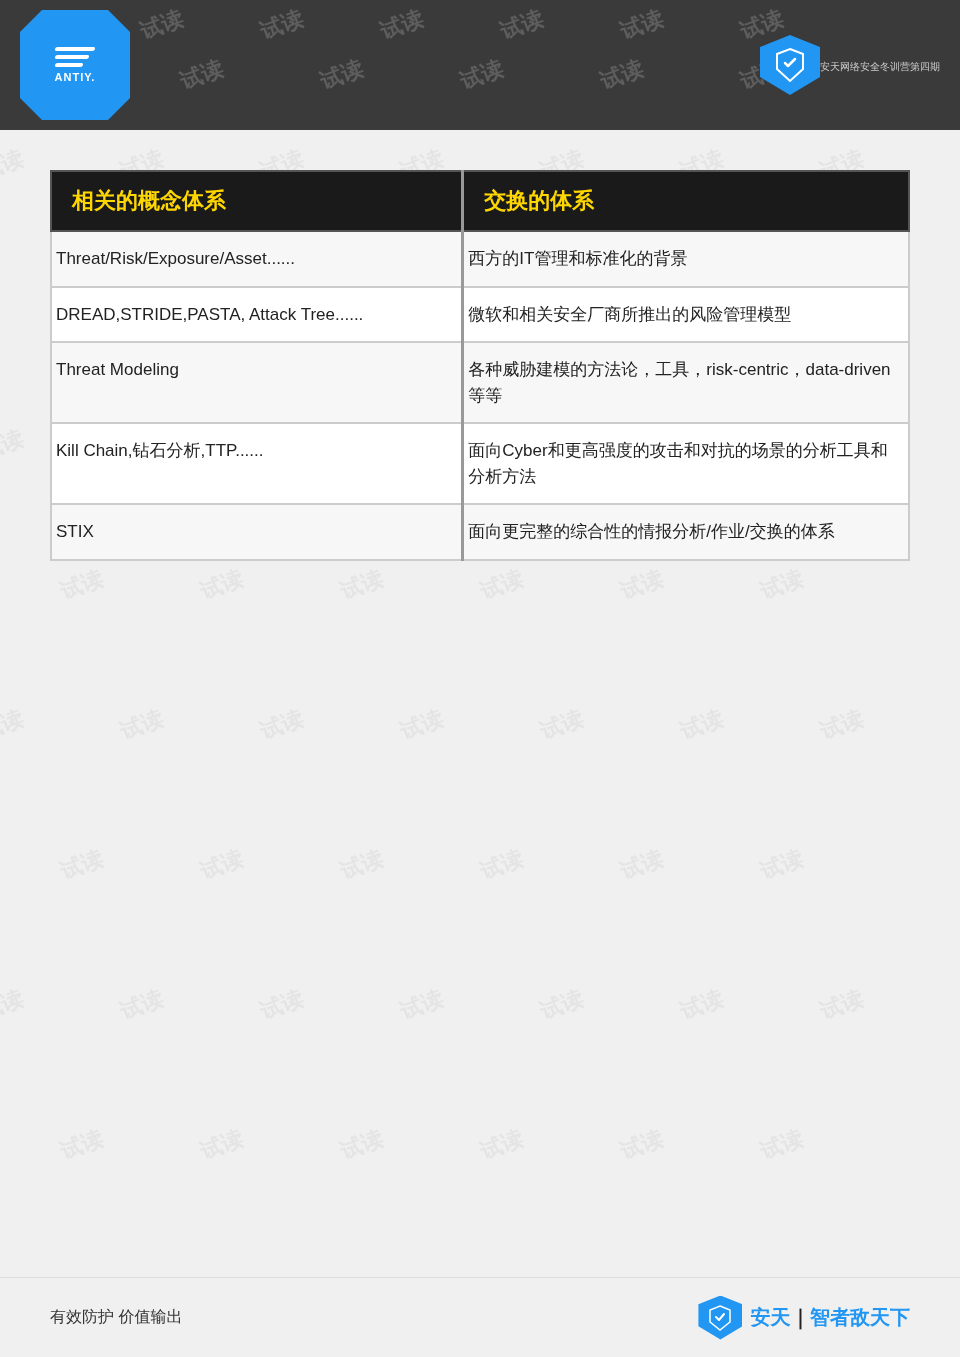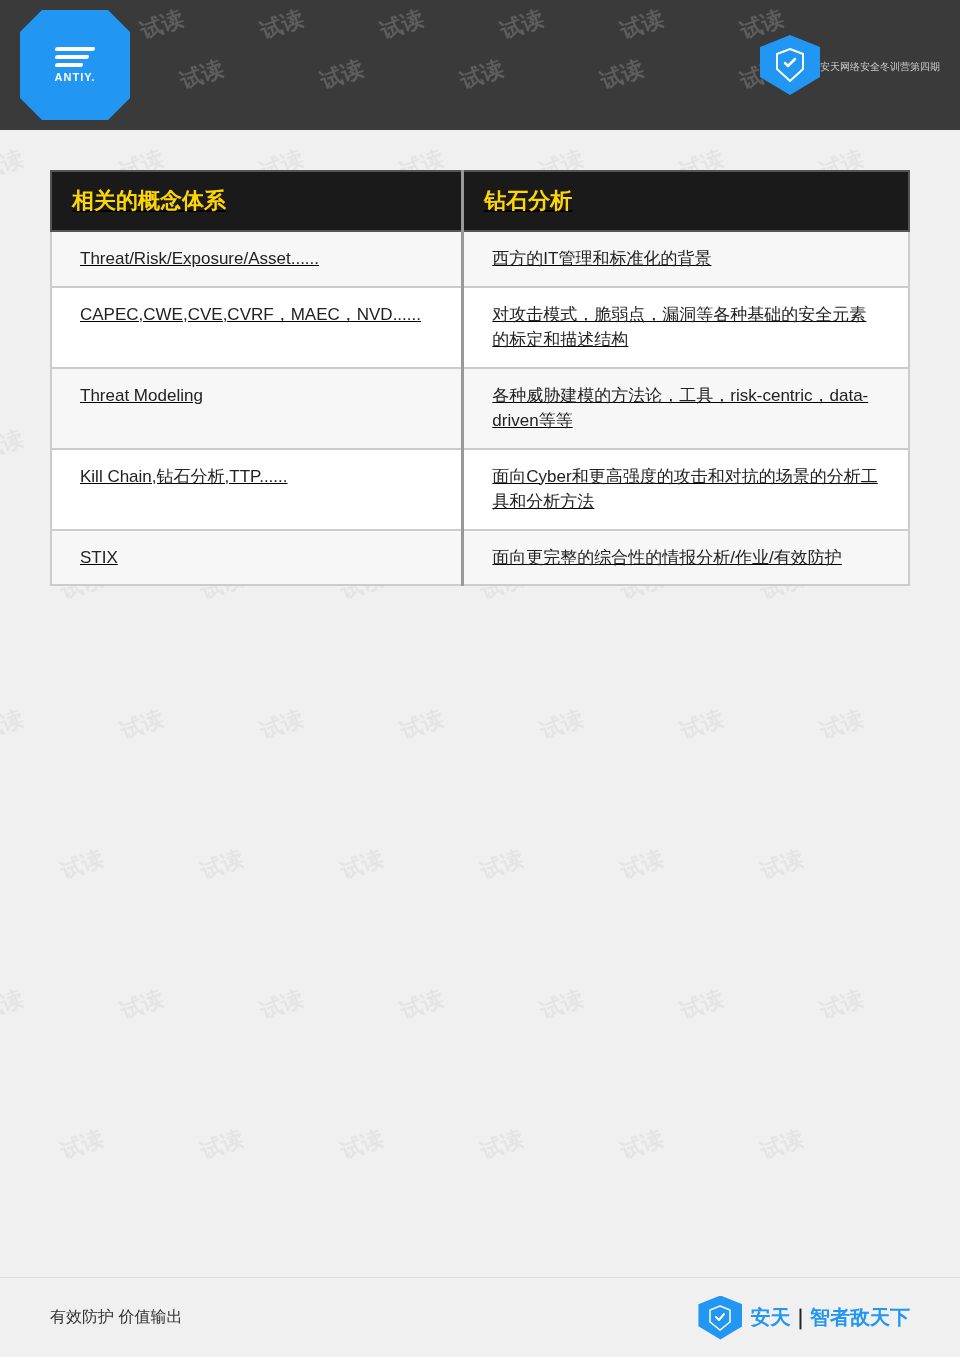--- a/index.html
+++ b/index.html
@@ -118,40 +118,39 @@
 
     
     .main-content {
       position: absolute;
       top: 130px;
       left: 0;
       right: 0;
       bottom: 80px;
       padding: 40px 50px;
       z-index: 2;
-      text-decoration: underline;
     }
 
     
     .concept-table {
       width: 100%;
       border-collapse: collapse;
       background: white;
     }
     .concept-table th {
       background: #1a1a1a;
       color: #FFD700;
       font-size: 22px;
       font-weight: bold;
       padding: 14px 20px;
       text-align: left;
       border: 2px solid #555;
     }
     .concept-table td {
-      padding: 14px 28px;
+      padding: 14px 4px;
       border: 2px solid #ccc;
       vertical-align: top;
       font-size: 17px;
       color: #222;
       line-height: 1.5;
     }
     .concept-table tr:nth-child(odd) td {
       background: #f7f7f7;
     }
     .concept-table tr:nth-child(even) td {
@@ -306,43 +305,43 @@
   <span class="page-wm" style="top:1000px;left:480px;">试读</span>
   <span class="page-wm" style="top:1000px;left:620px;">试读</span>
   <span class="page-wm" style="top:1000px;left:760px;">试读</span>
 </div>
 
 <div class="main-content">
   <table class="concept-table">
     <thead>
       <tr>
         <th>相关的概念体系</th>
-        <th class="col-divider">钻石分析</th>
+        <th class="col-divider">交换的体系</th>
       </tr>
     </thead>
     <tbody id="table-body">
     <tr>
           <td>Threat/Risk/Exposure/Asset......</td>
           <td class="col-divider">西方的IT管理和标准化的背景</td>
         </tr>
         <tr>
-          <td>CAPEC,CWE,CVE,CVRF，MAEC，NVD......</td>
-          <td class="col-divider">对攻击模式，脆弱点，漏洞等各种基础的安全元素的标定和描述结构</td>
+          <td>DREAD,STRIDE,PASTA, Attack Tree......</td>
+          <td class="col-divider">微软和相关安全厂商所推出的风险管理模型</td>
         </tr>
         <tr>
           <td>Threat Modeling</td>
           <td class="col-divider">各种威胁建模的方法论，工具，risk-centric，data-driven等等</td>
         </tr>
         <tr>
           <td>Kill Chain,钻石分析,TTP......</td>
           <td class="col-divider">面向Cyber和更高强度的攻击和对抗的场景的分析工具和分析方法</td>
         </tr>
         <tr>
           <td>STIX</td>
-          <td class="col-divider">面向更完整的综合性的情报分析/作业/有效防护</td>
+          <td class="col-divider">面向更完整的综合性的情报分析/作业/交换的体系</td>
         </tr>
       </tbody>
   </table>
 </div>
 
 <div class="footer">
   <span class="footer-left">有效防护 价值输出</span>
   <div class="footer-right">
     <div class="footer-logo-shield">
       <svg width="22" height="26" viewBox="0 0 22 26" fill="none">

